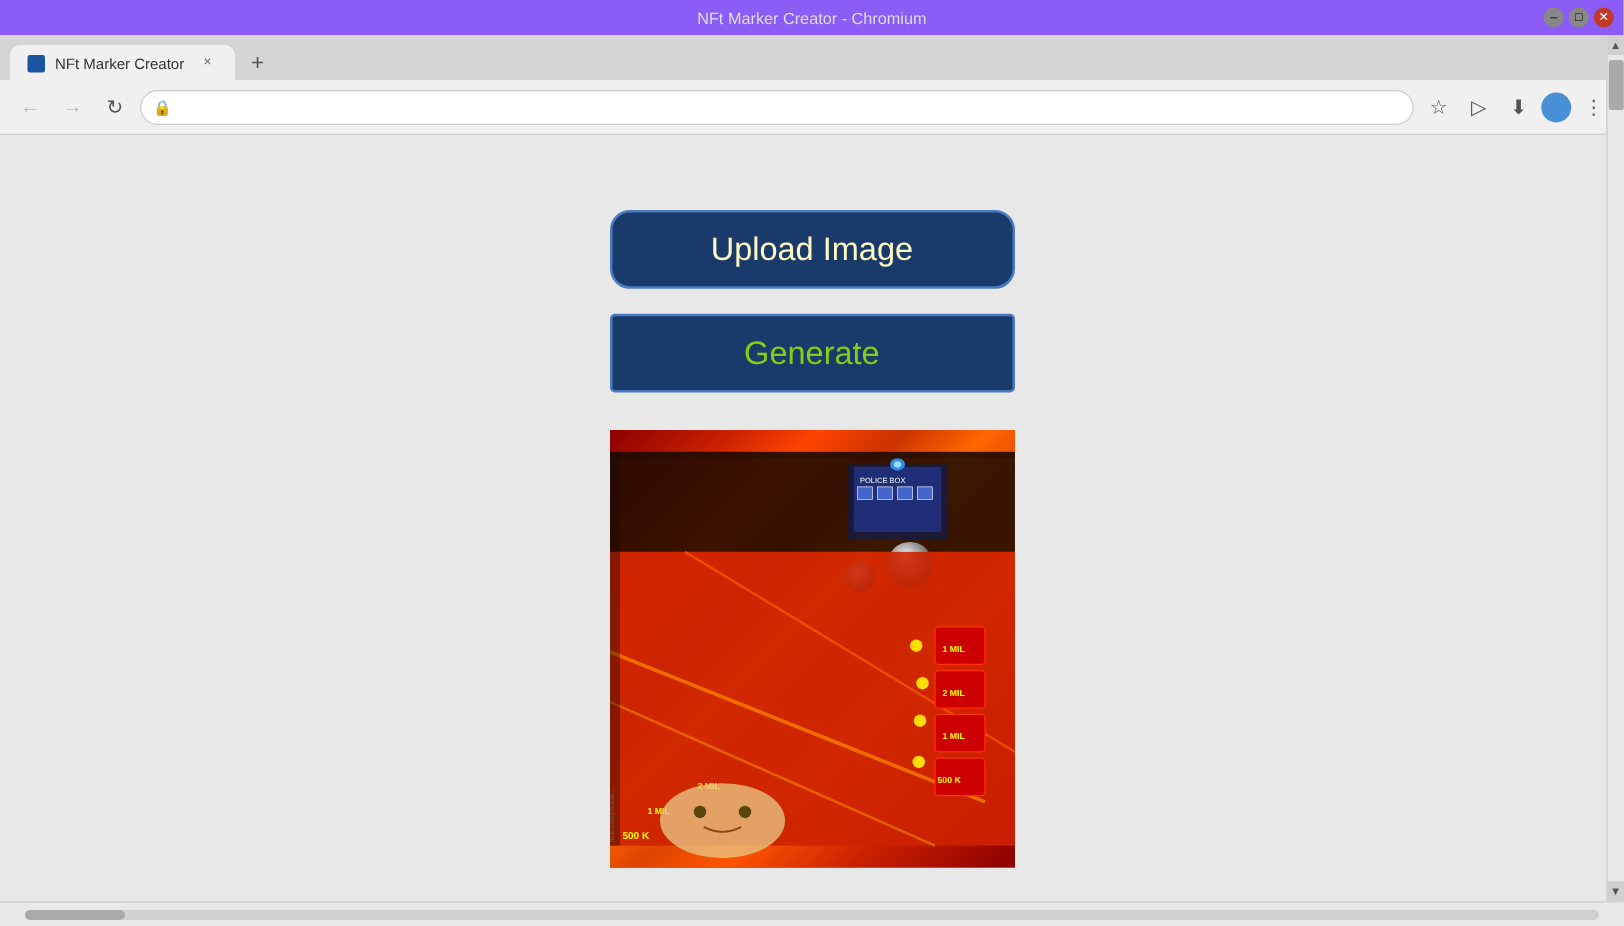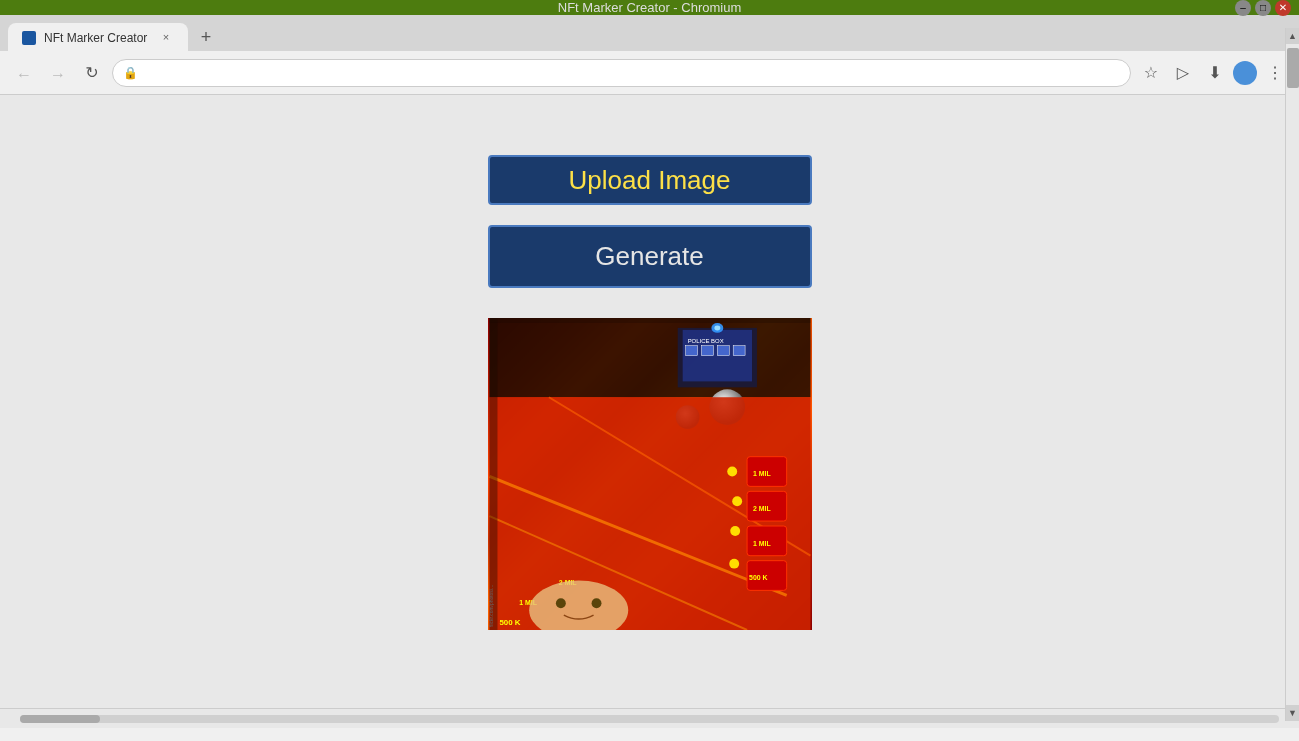--- a/index.html
+++ b/index.html
@@ -1,21 +1,21 @@
 <!DOCTYPE html>
 <html><head>
   <meta charset="utf-8">
   <style>
     * { margin: 0; padding: 0; box-sizing: border-box; }
     body { font-family: Arial, sans-serif; background: #f0f0f0; overflow: hidden; }
 
     
     .os-titlebar {
-      background: #4d7c0f;
-      height: 15px;
+      background: #8b5cf6;
+      height: 28px;
       display: flex;
       align-items: center;
       justify-content: center;
       color: #ddd;
       font-size: 13px;
       position: relative;
     }
     .os-titlebar-buttons {
       position: absolute;
       right: 8px;
@@ -174,48 +174,48 @@
       height: calc(741px - 28px - 36px - 44px - 20px);
       display: flex;
       flex-direction: column;
       align-items: center;
       padding-top: 60px;
       overflow: hidden;
     }
 
     .upload-btn {
       width: 324px;
-      height: 50px;
+      height: 63px;
       background: #1a3a6b;
       border: 2px solid #4a7abf;
-      border-radius: 4px;
-      color: #fde047;
+      border-radius: 16px;
+      color: #fef9c3;
       font-size: 26px;
       font-weight: 500;
       cursor: pointer;
       margin-bottom: 20px;
     }
 
     .generate-btn {
       width: 324px;
       height: 63px;
       background: #1a3a6b;
       border: 2px solid #4a7abf;
       border-radius: 4px;
-      color: #e5e5e5;
+      color: #84cc16;
       font-size: 26px;
       font-weight: 500;
       cursor: pointer;
       margin-bottom: 30px;
     }
 
     
     .pinball-image {
       width: 324px;
-      height: 312px;
+      height: 350px;
       border: none;
       overflow: hidden;
       position: relative;
       background: #1a0a00;
     }
 
     
     .pinball-bg {
       width: 100%;
       height: 100%;

